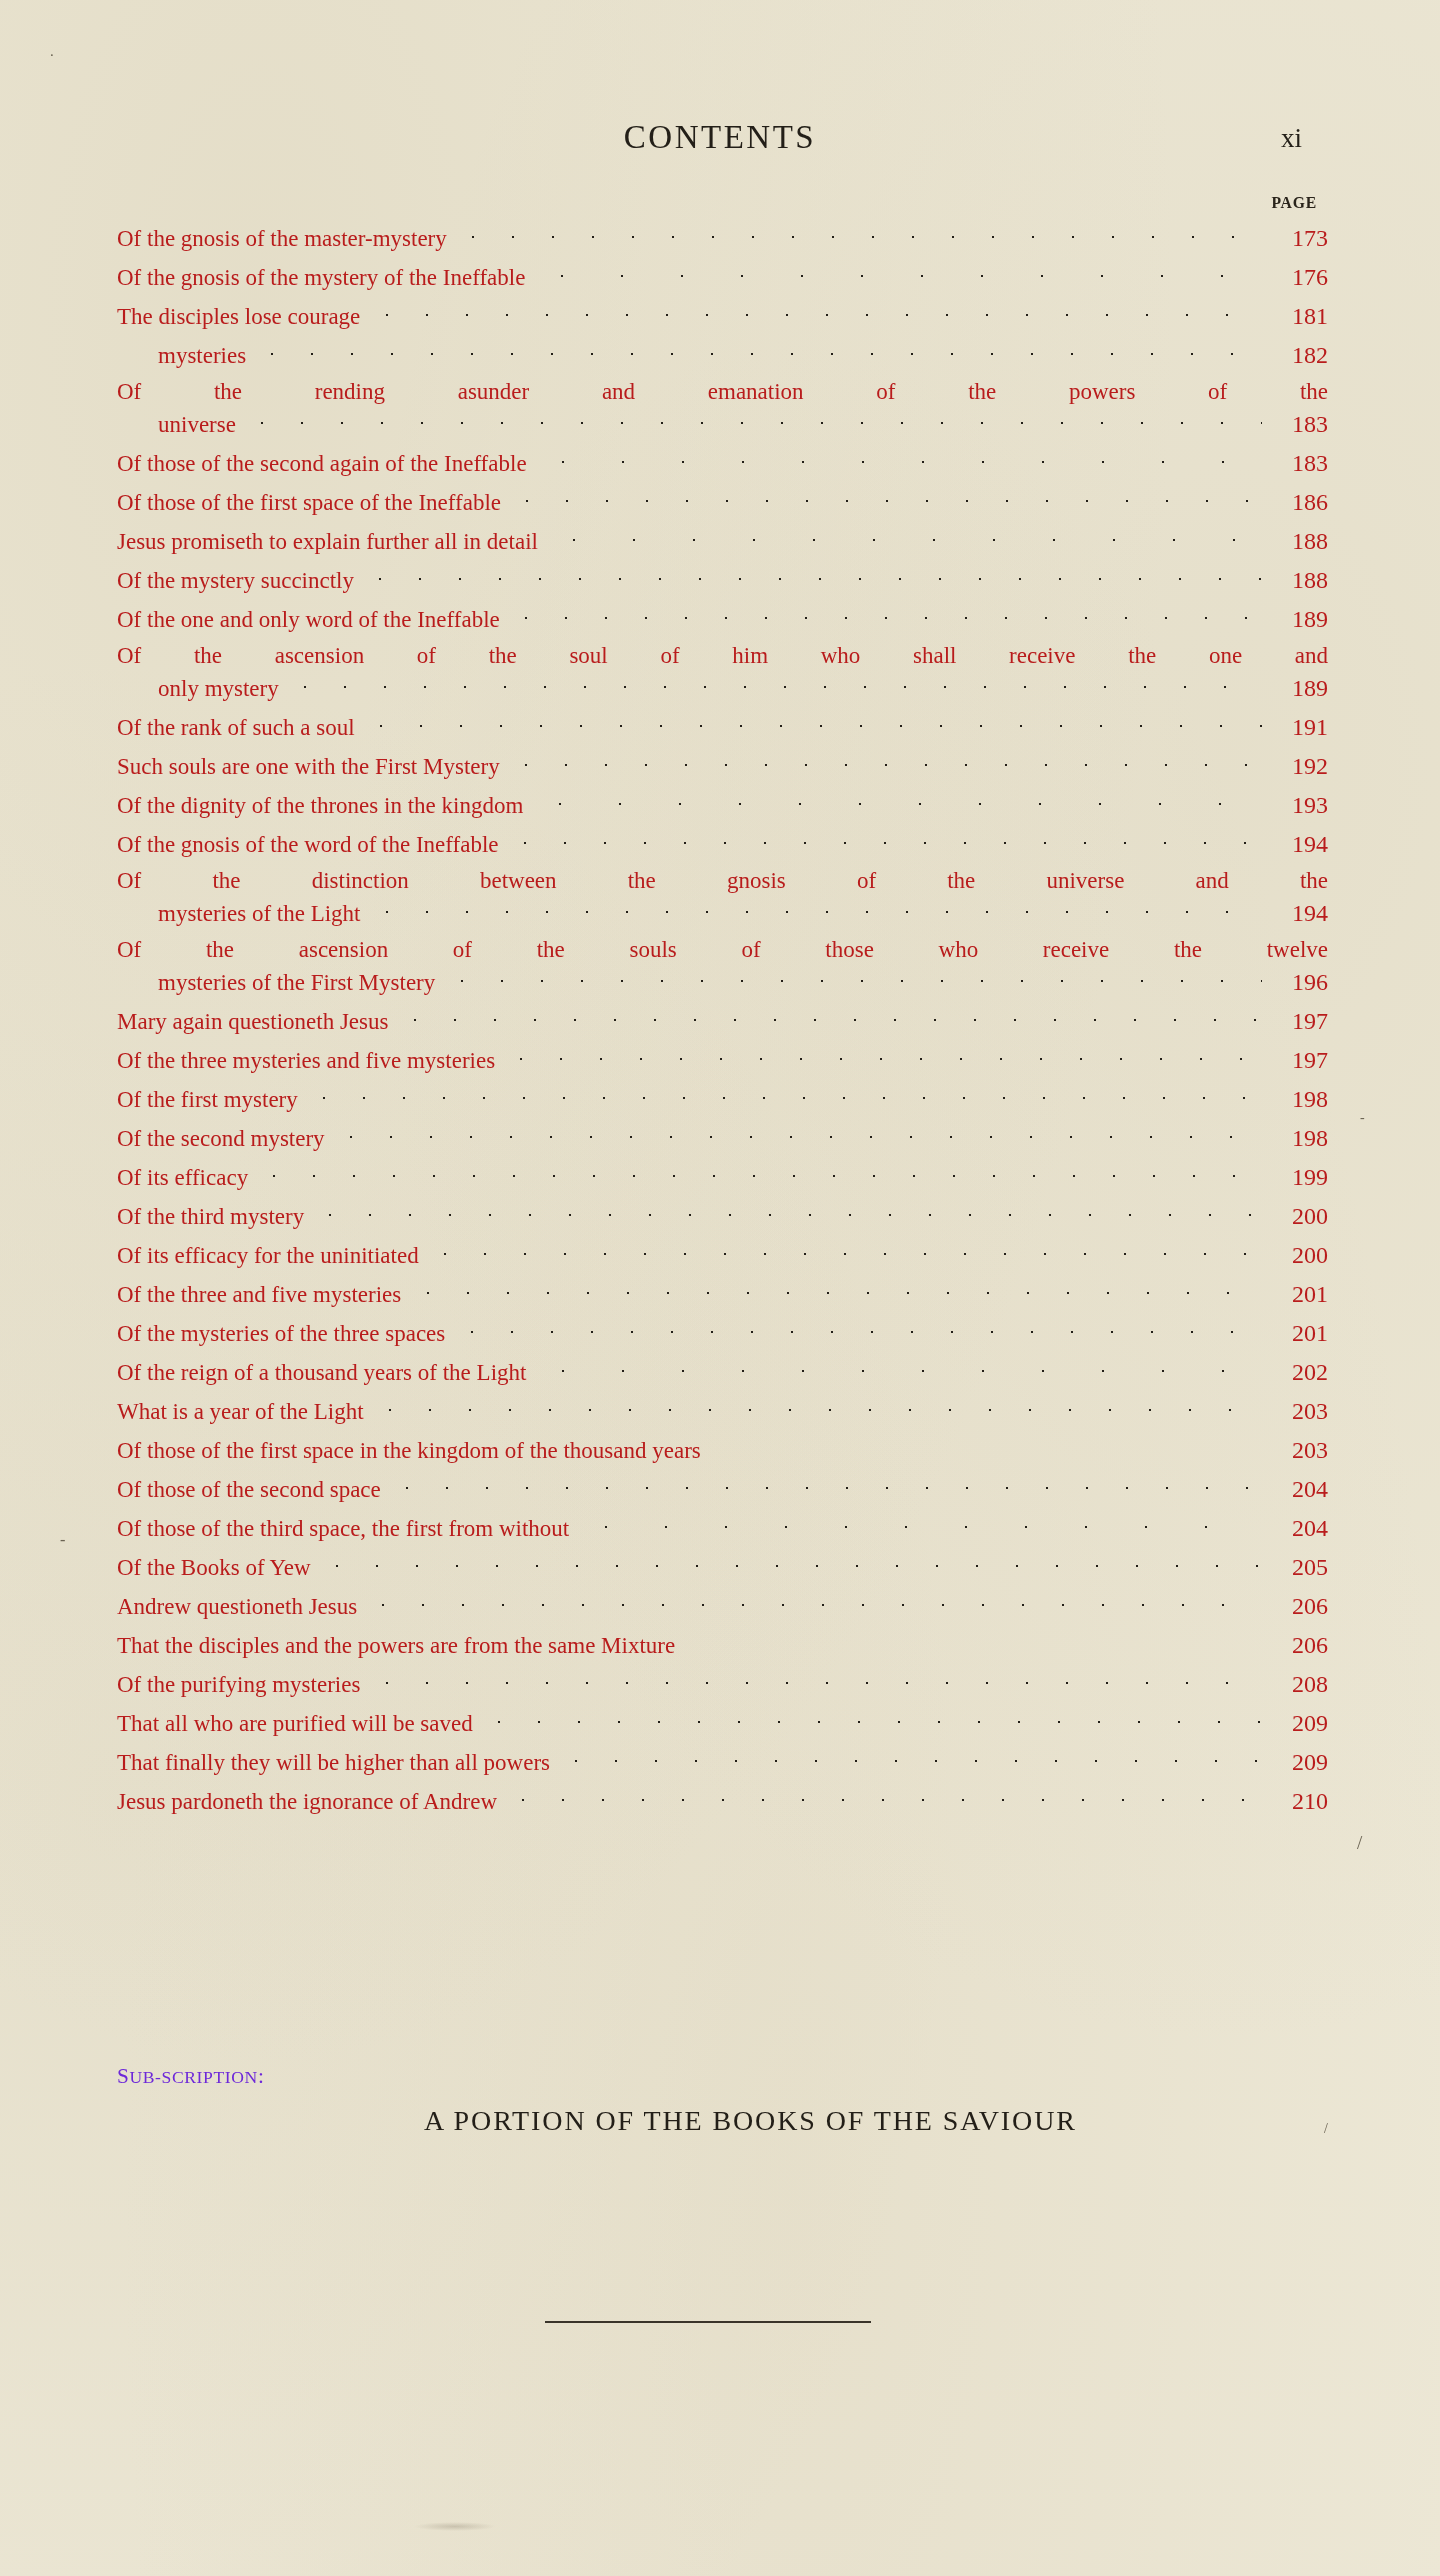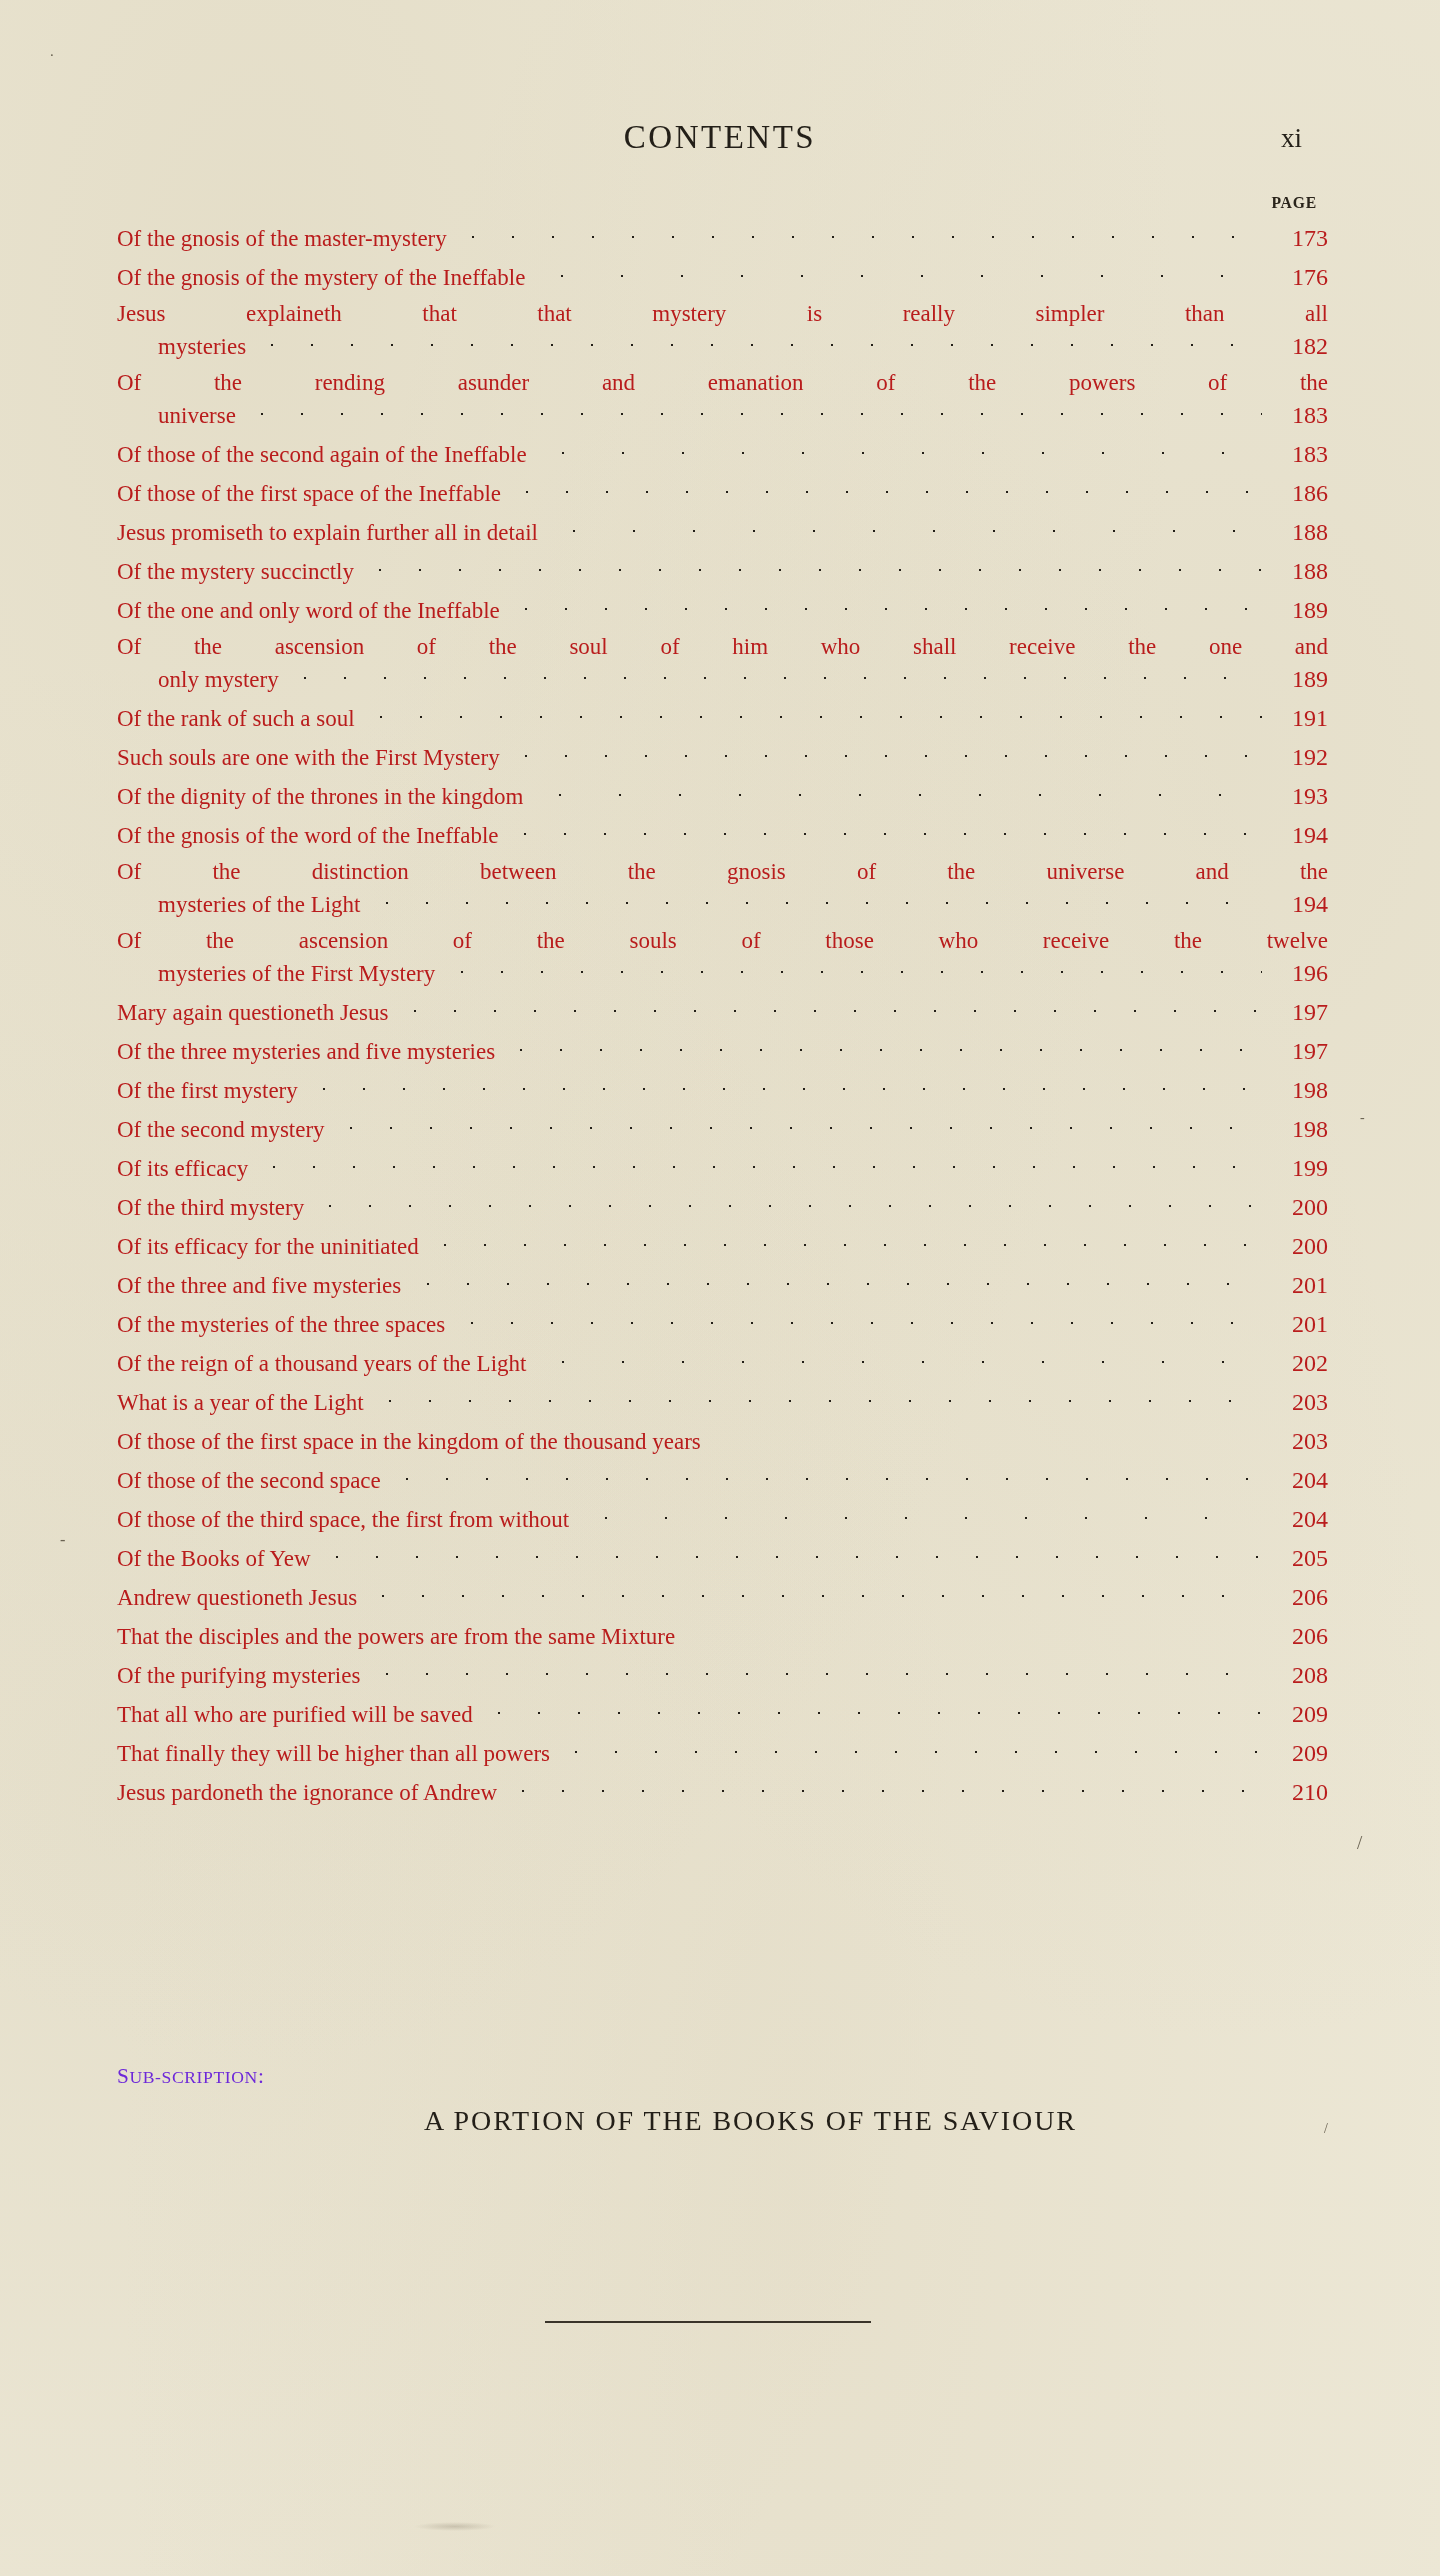--- a/index.html
+++ b/index.html
@@ -199,22 +199,26 @@
       </div>
       <div class="entry">
         <div class="line1">
           <span class="title-text">Of the gnosis of the mystery of the Ineffable</span>
           <span class="leader sparse"></span>
           <span class="pagenum">176</span>
         </div>
       </div>
       <div class="entry">
         <div class="line1">
-          <span class="justify">Jesus explaineth that that mystery is really simpler than all</span>
-        </div>
+          <span class="title-text">The disciples lose courage</span>
+          <span class="leader"></span>
+          <span class="pagenum">181</span>
+        </div>
+      </div>
+      <div class="entry">
         <div class="line2">
           <span class="title-text">mysteries</span>
           <span class="leader"></span>
           <span class="pagenum">182</span>
         </div>
       </div>
       <div class="entry">
         <div class="line1">
           <span class="justify">Of the rending asunder and emanation of the powers of the</span>
         </div>

